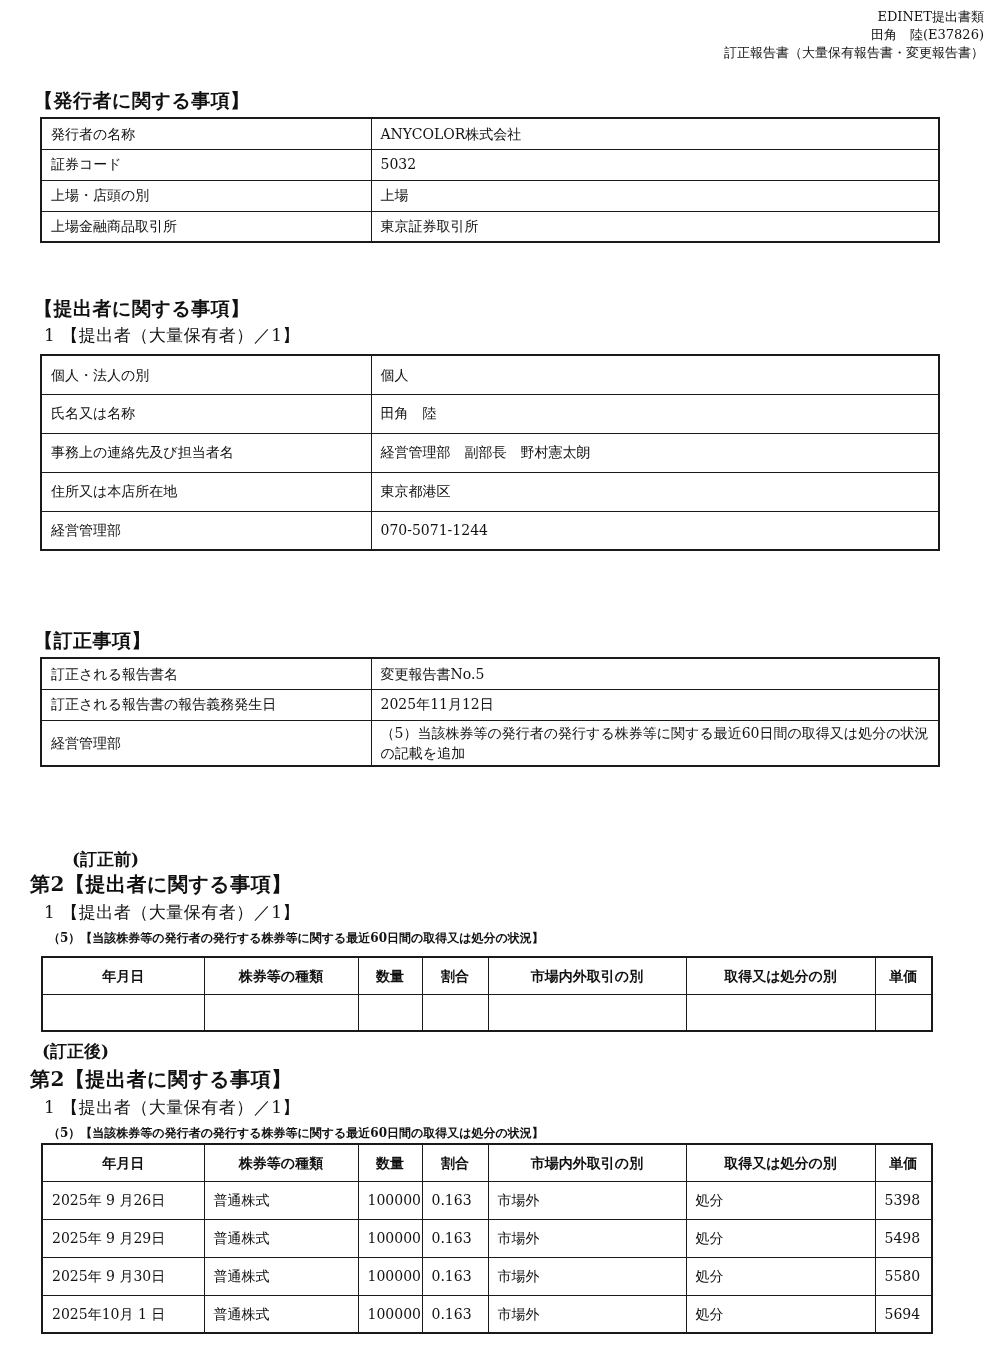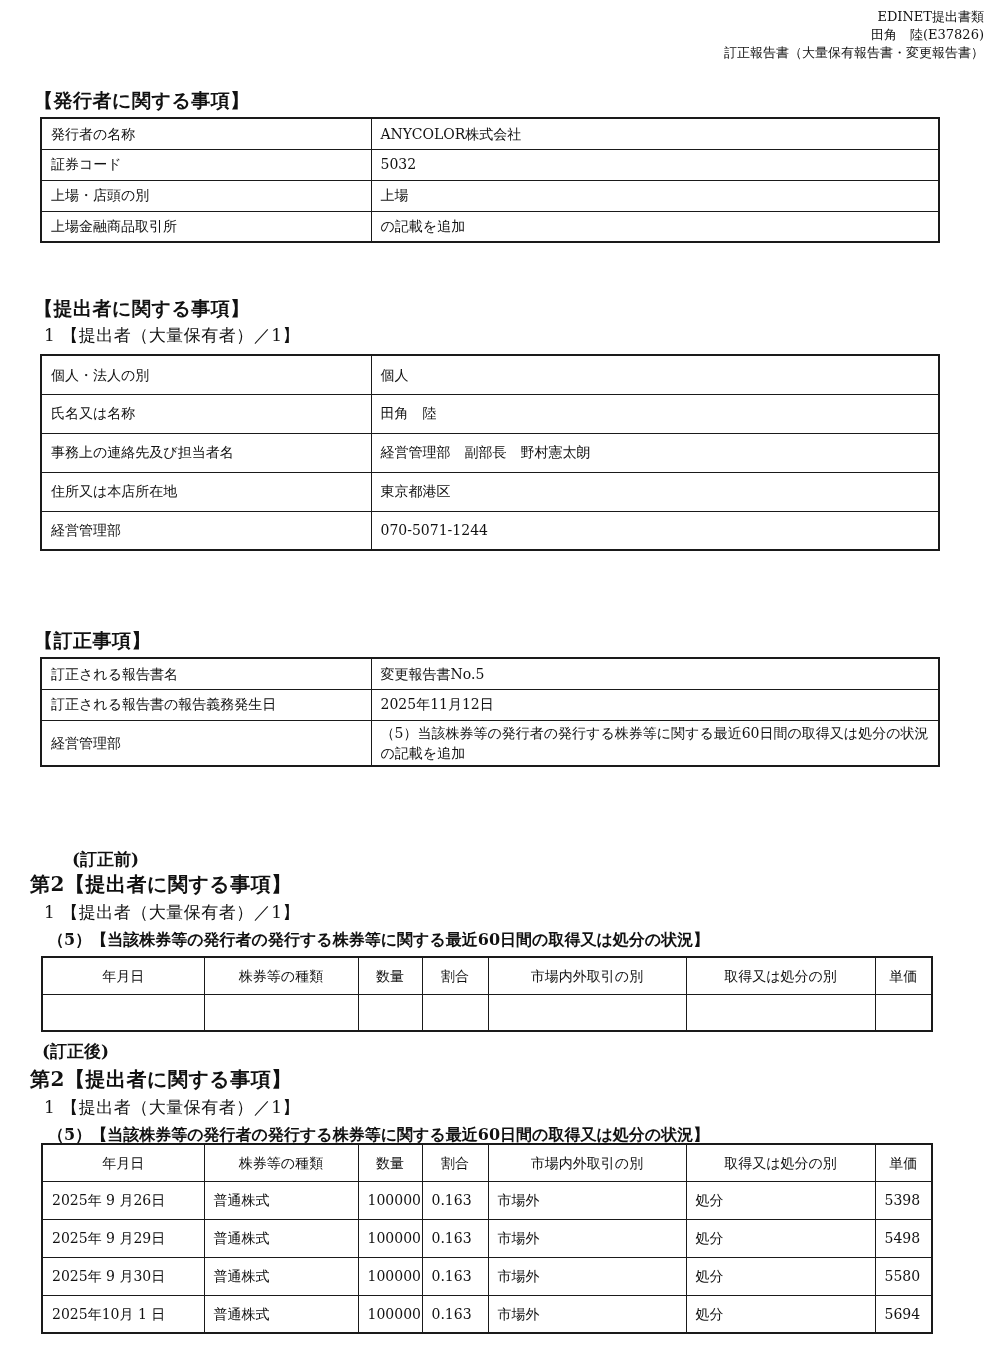--- a/index.html
+++ b/index.html
@@ -18,21 +18,21 @@
     top: 8px;
     right: 16px;
     text-align: right;
     font-size: 13px;
     line-height: 18px;
     color: #111111;
   }
   .h1 { font-size: 19px; font-weight: bold; letter-spacing: 0.5px; }
   .h2 { font-size: 20px; font-weight: bold; letter-spacing: 0.5px; }
   .h3 { font-size: 17px; font-weight: normal; letter-spacing: 0.5px; }
-  .h4 { font-size: 16px; font-weight: bold; }
+  .h4 { font-size: 12px; font-weight: bold; }
   .plain-label { font-size: 17px; font-weight: bold; }
 
   table { border-collapse: collapse; background: #ffffff; }
   .bordered { border: 2px solid #1a1a1a; }
   .bordered td, .bordered th {
     border: 1px solid #1a1a1a;
     font-size: 14px;
     font-weight: normal;
     padding: 2px 9px;
     vertical-align: middle;
@@ -42,21 +42,21 @@
   .kv td.k { width: 330px; }
   .table-a td { height: 31px; }
   .table-b td { height: 39px; }
   .table-c td { height: 31px; }
 
   .trade { width: 892px; table-layout: fixed; }
   .trade th {
     height: 37px;
     text-align: center;
     padding: 2px 4px;
-    font-weight: normal;
+    font-weight: bold;
   }
   .table-d td { height: 37px; }
   .table-e td { height: 38px; }
   .trade td.num { text-align: left; }
 </style>
 </head>
 <body>
 
 <div class="page">
 
@@ -80,21 +80,21 @@
         <tr>
           <td class="k">証券コード</td>
           <td class="v">5032</td>
         </tr>
         <tr>
           <td class="k">上場・店頭の別</td>
           <td class="v">上場</td>
         </tr>
         <tr>
           <td class="k">上場金融商品取引所</td>
-          <td class="v">の記載を追加</td>
+          <td class="v">東京証券取引所</td>
         </tr>
       </tbody>
   </table>
 
   <div class="abs h1" style="left:34px; top:296px;">【提出者に関する事項】</div>
   <div class="abs h3" style="left:44px; top:324px;">1 【提出者（大量保有者）／1】</div>
   <table class="abs bordered kv table-b" style="left:40px; top:354px;">
     <colgroup>
         <col style="width:330px">
         <col>

